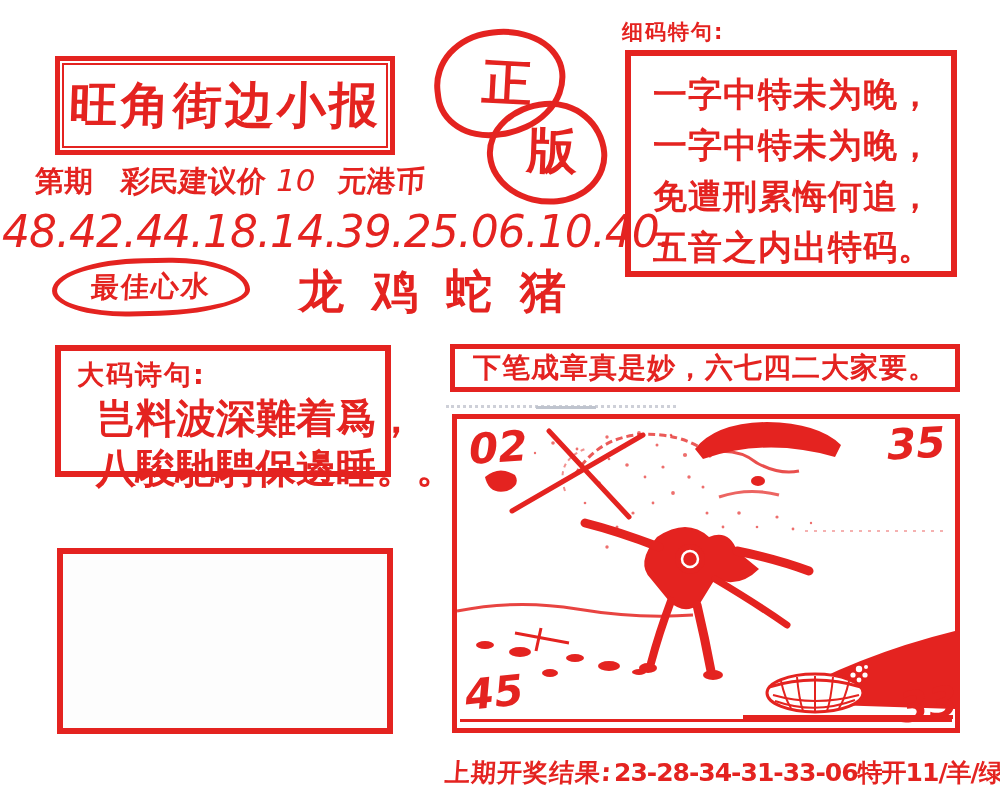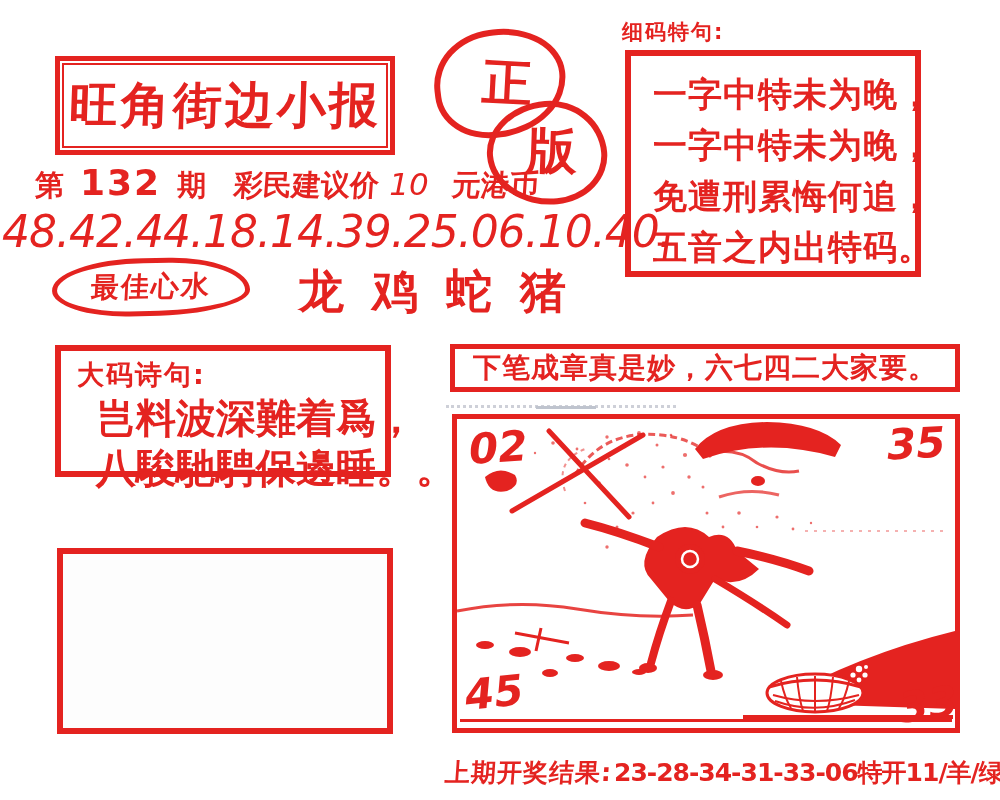--- a/index.html
+++ b/index.html
@@ -77,21 +77,21 @@
   }
   .best-tip-label{font-size:28px; font-weight:600; letter-spacing:2px; transform:skewX(-4deg);}
   .animals{
     left:298px; top:261px; font-size:46px; font-weight:700;
     letter-spacing:28px; white-space:nowrap;
   }
 
   
   .fine-code-label{left:622px; top:18px; font-size:21px; font-weight:700; letter-spacing:2px;}
   .fine-code-box{
-    left:625px; top:50px; width:296px; height:227px;
+    left:625px; top:50px; width:332px; height:227px;
     border:6px solid var(--red);
     padding:13px 0 0 22px;
   }
   .fine-code-box .poem-line{
     font-size:34px; font-weight:600; line-height:51px;
     letter-spacing:1px; white-space:nowrap;
   }
 
   
   .big-code-box{
@@ -167,21 +167,20 @@
   </div>
 </div>
 
 <div class="abs stamp-oval stamp-oval1"></div>
 <div class="abs stamp-oval stamp-oval2"></div>
 <div class="abs stamp-char stamp-char1">正</div>
 <div class="abs stamp-char stamp-char2">版</div>
 
 <div class="abs issue-line">
   <span class="issue-prefix">第</span>
-  <span class="issue-number">132</span>
   <span class="issue-suffix">期</span>
   <span class="price-label">彩民建议价</span>
   <span class="price-value">10</span>
   <span class="price-unit">元港币</span>
 </div>
 
 <div class="abs numbers-line">48.42.44.18.14.39.25.06.10.40.</div>
 
 <div class="abs best-tip-bubble">
   <span class="best-tip-label">最佳心水</span>

